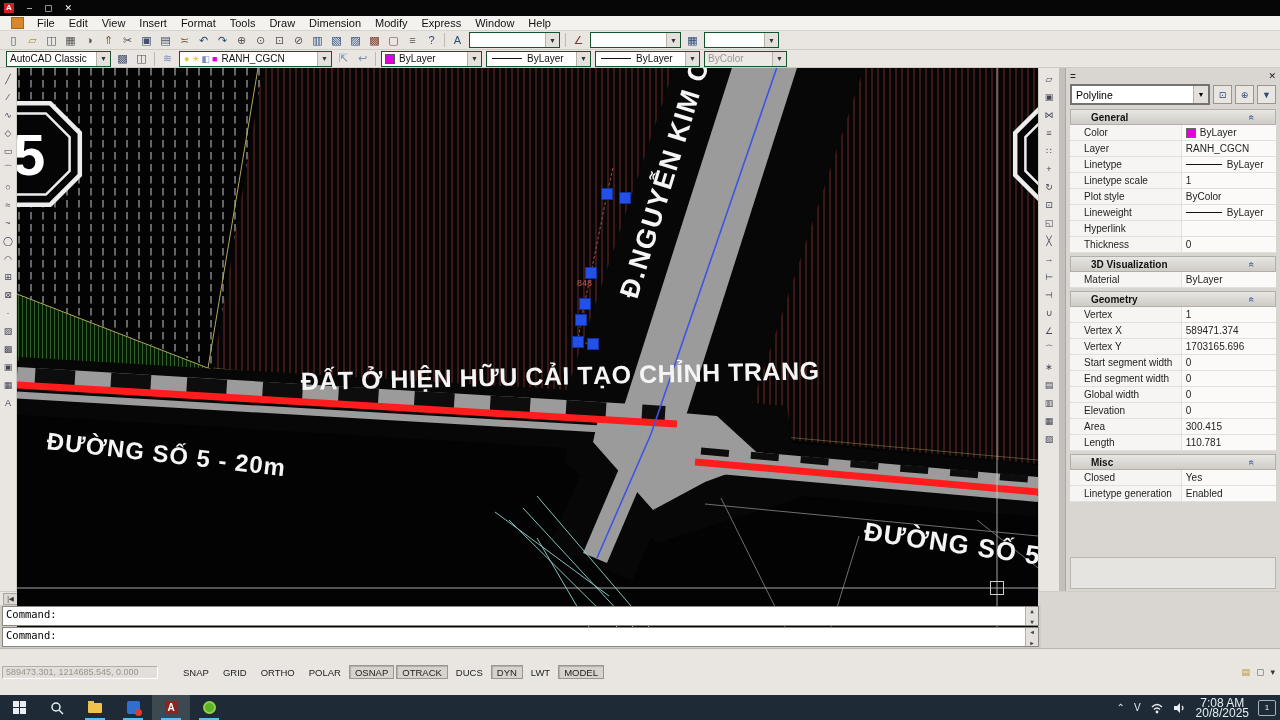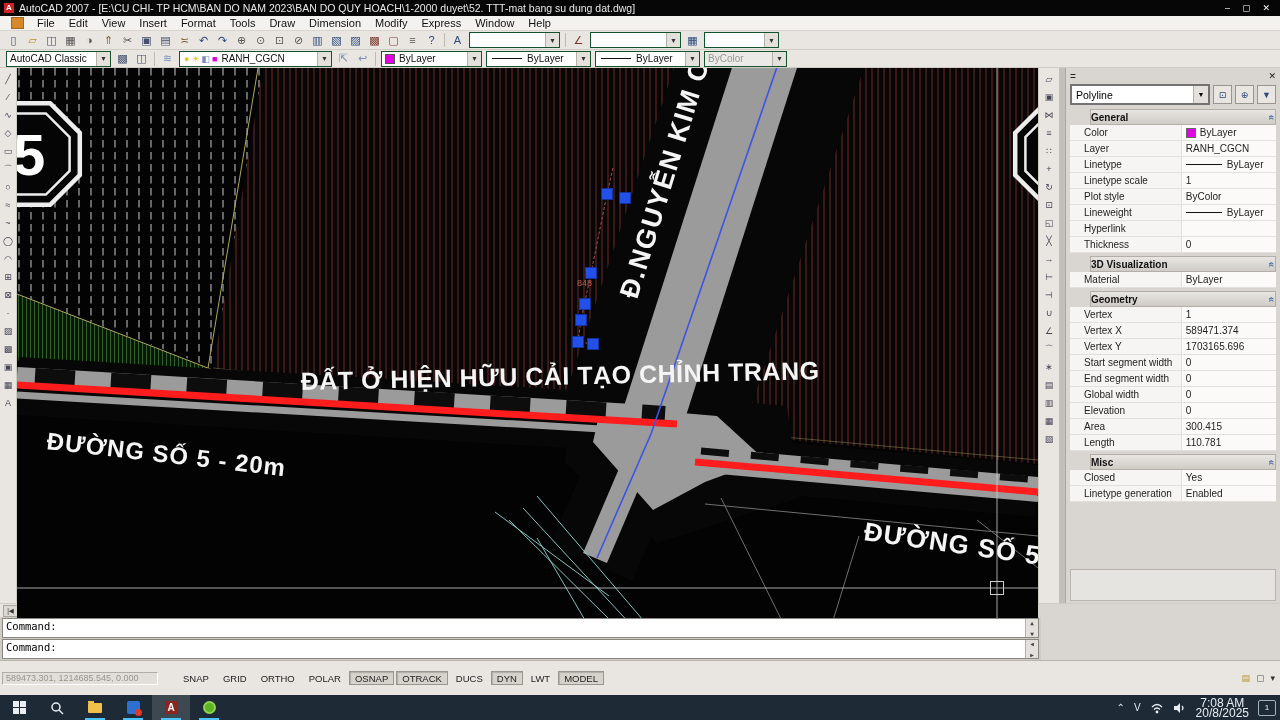--- a/index.html
+++ b/index.html
@@ -50,21 +50,21 @@
   .phead .hx{margin-left:auto;font-size:9px;}
   .pcombo-row{display:flex;align-items:center;margin:2px 0 4px 0;}
   .pcombo{flex:1;height:17px;background:#fff;border:2px solid #737373;display:flex;align-items:center;
           padding-left:4px;font-size:10.5px;}
   .pcombo .arr{margin-left:auto;width:14px;height:100%;background:#e4e1dc;border-left:1px solid #b5b1aa;
           display:flex;align-items:center;justify-content:center;font-size:7px;}
   .pbtn{width:17px;height:17px;border:1px solid #9a968f;background:#e9e6e2;margin-left:3px;
         display:flex;align-items:center;justify-content:center;font-size:9px;color:#2c4a7c;}
   .psec{margin-bottom:3px;}
   .psec-h{height:14px;background:linear-gradient(#e8e6e2,#cfccc6);border:1px solid #b3afa8;
-          display:flex;align-items:center;font-weight:bold;font-size:10px;color:#111;padding:0 0;margin-left:20px;}
+          display:flex;align-items:center;font-weight:bold;font-size:10px;color:#111;padding:0 20px;}
   .chev{margin-left:auto;display:inline-block;transform:rotate(90deg);color:#4a6ea9;font-size:10px;}
   .prow{height:15px;display:flex;align-items:center;background:#f6f5f3;border-bottom:1px solid #e2e0dc;
         font-size:10px;color:#222;}
   .plabel{width:47%;padding-left:14px;white-space:nowrap;overflow:hidden;}
   .pval{flex:1;border-left:1px solid #e2e0dc;padding-left:4px;display:flex;align-items:center;
         white-space:nowrap;overflow:hidden;background:#fbfaf9;height:100%;}
   .swatch{display:none;width:8px;height:8px;border:1px solid #666;margin-right:4px;flex:0 0 8px;}
   .swatch[style]{display:inline-block;}
   .lineglyph{display:none;}
   .lineglyph.line{display:inline-block;width:36px;height:1px;background:#111;margin-right:5px;}
@@ -85,21 +85,21 @@
   .cmdwin{width:1037px;flex:0 0 1037px;background:#cfccc6;padding:1px 2px;display:flex;flex-direction:column;gap:1px;}
   .cmdline{background:#fff;border:1px solid #8a8782;flex:1;display:flex;align-items:flex-start;
            font-family:"DejaVu Sans Mono","Liberation Mono",monospace;font-size:10.5px;color:#000;
            padding:1px 3px;position:relative;}
   .cmdscroll{position:absolute;right:0;top:0;bottom:0;width:12px;background:#e4e1dc;
            border-left:1px solid #b5b1aa;display:flex;flex-direction:column;justify-content:space-between;
            align-items:center;font-size:6px;color:#444;}
   .cmd-right{flex:1;background:#d9d6d2;}
   
   .statusbar{height:14px;flex:0 0 14px;background:#e9e6e2;display:flex;align-items:center;
-             border-top:1px solid #b9b5ae;padding:10px 2px;font-size:9.5px;}
+             border-top:1px solid #b9b5ae;padding:16px 2px;font-size:9.5px;}
   .coords{width:148px;flex:0 0 148px;height:11px;background:#e2dfda;border:1px solid #b1ada6;
           border-right-color:#fff;border-bottom-color:#fff;color:#97948e;display:flex;align-items:center;
           padding:0 3px;margin-right:18px;font-size:9px;white-space:nowrap;overflow:hidden;}
   .stbtn{padding:0 5px;height:12px;display:flex;align-items:center;margin:0 1px;color:#222;
          border:1px solid #e9e6e2;}
   .stbtn.pressed{border:1px solid #9a968f;background:#d6d3cd;box-shadow:inset 1px 1px 1px rgba(0,0,0,.18);}
   .st-fill{flex:1;}
   .st-ico{font-size:9px;margin:0 3px;}
   
   .taskbar{height:25px;flex:0 0 25px;background:#1e2a35;display:flex;align-items:stretch;color:#e8eef4;}
@@ -120,21 +120,20 @@
          align-items:center;justify-content:center;position:relative;}
   svg text{font-family:"Liberation Sans","DejaVu Sans",sans-serif;}
 </style>
 </head>
 <body>
 
 <div id="app">
 
   <div class="titlebar">
     <span class="appico">A</span>
-    <span class="ttext">AutoCAD 2007 - [E:\CU CHI- TP HCM\BAN DO NAM 2023\BAN DO QUY HOACH\1-2000 duyet\52. TTT-mat bang su dung dat.dwg]</span>
     <span class="winbtns">
       <span>–</span>
       <span>▢</span>
       <span>✕</span>
     </span>
   </div>
 
   <div class="menubar">
     <span class="dwgico"></span>
 

